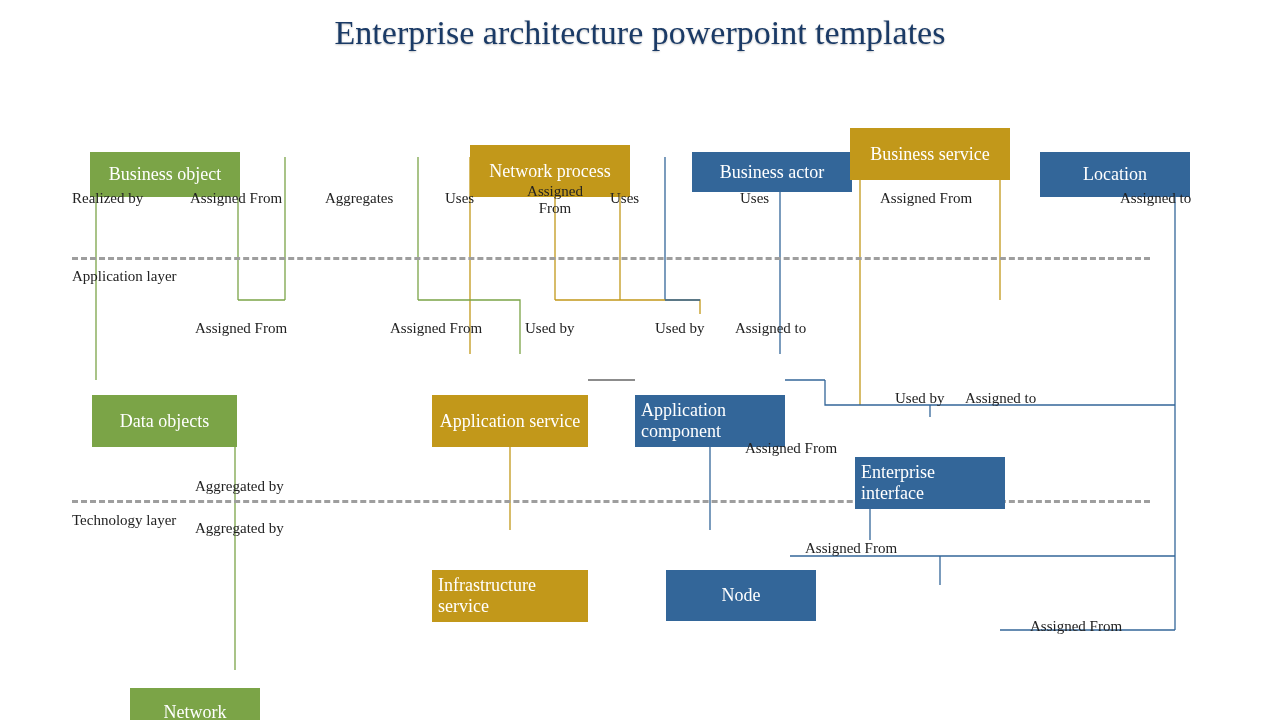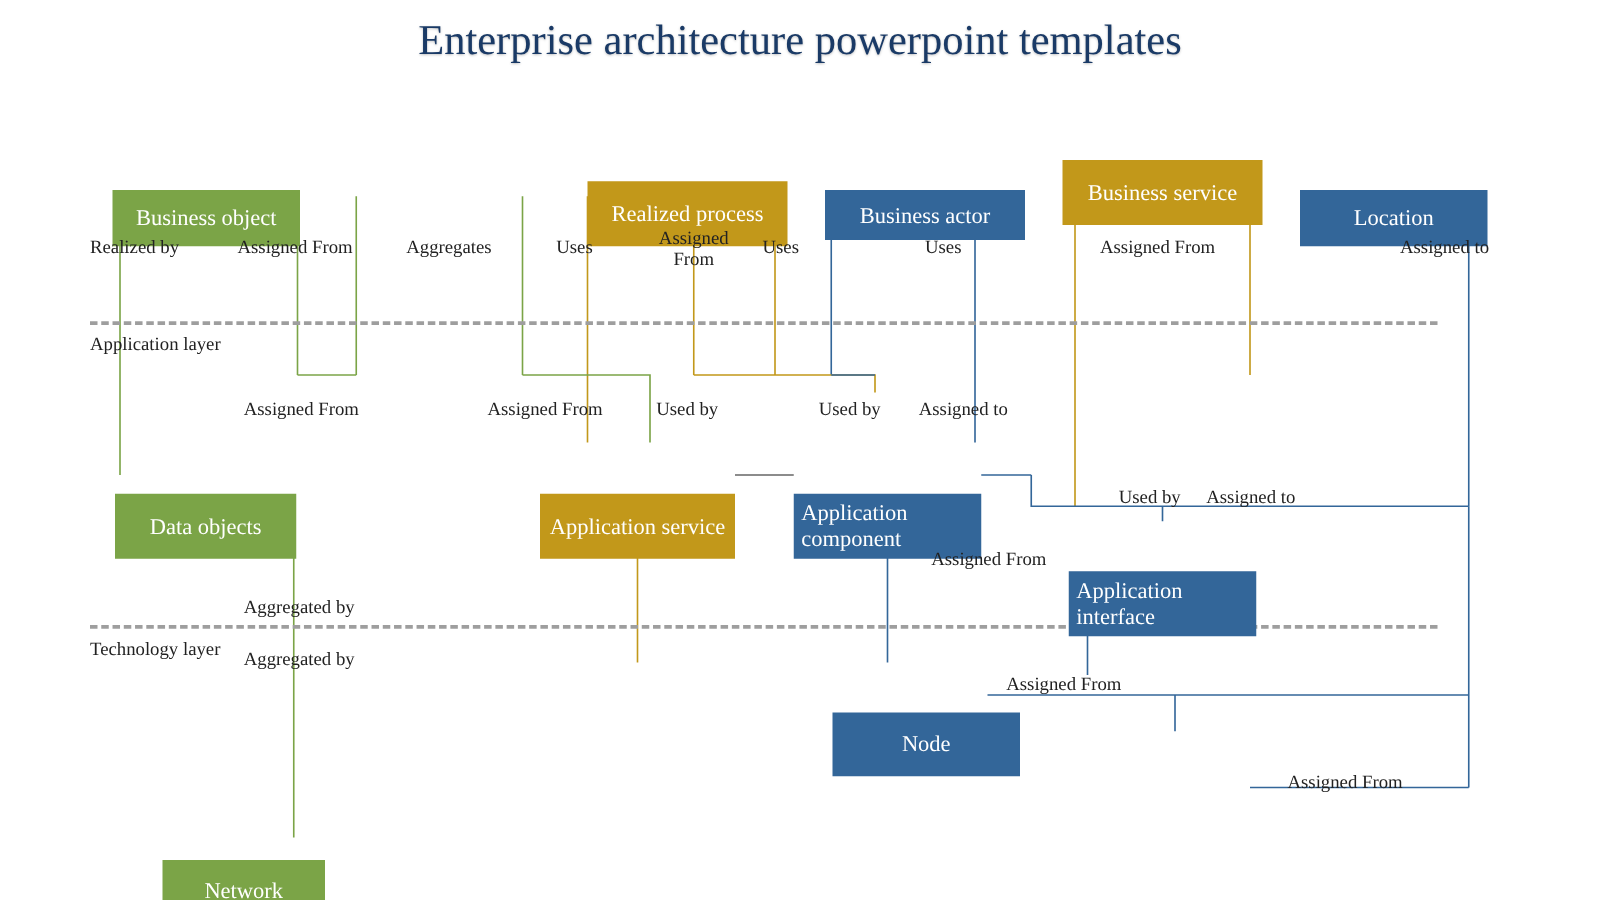--- a/index.html
+++ b/index.html
@@ -132,50 +132,51 @@
     <polyline points="235,670 440,670" stroke="#7ba447" stroke-opacity="0"></polyline>
   </svg>
 
   <div class="dash" style="top:257px"></div>
   <div class="dash" style="top:500px"></div>
 
   <div class="layerlbl" style="left:72px; top:268px">Application layer</div>
   <div class="layerlbl" style="left:72px; top:512px">Technology layer</div>
 
   <div class="box green" style="left:90px;  top:112px; width:150px; height:45px">Business object</div>
-  <div class="box gold" style="left:470px; top:105px; width:160px; height:52px">Realized process</div>
-  <div class="box blue" style="left:660px; top:112px; width:160px; height:34px">Business actor</div>
+  <div class="box gold" style="left:470px; top:105px; width:160px; height:52px">Network process</div>
+  <div class="box blue" style="left:692px; top:112px; width:160px; height:34px">Business actor</div>
   <div class="box gold" style="left:850px; top:88px; width:160px; height:52px">Business service</div>
   <div class="box blue" style="left:1040px;top:112px; width:150px; height:45px">Location</div>
 
   <div class="label" style="left:72px;  top:190px">Realized by</div>
   <div class="label" style="left:190px; top:190px">Assigned From</div>
   <div class="label" style="left:325px; top:190px">Aggregates</div>
   <div class="label" style="left:445px; top:190px">Uses</div>
   <div class="label wrap" style="left:510px; top:183px">Assigned From</div>
   <div class="label" style="left:610px; top:190px">Uses</div>
   <div class="label" style="left:740px; top:190px">Uses</div>
   <div class="label" style="left:880px; top:190px">Assigned From</div>
   <div class="label" style="left:1120px;top:190px">Assigned to</div>
 
   <div class="box gold" style="left:432px; top:355px; width:156px; height:52px">Application service</div>
   <div class="box green" style="left:92px;  top:355px; width:145px; height:52px">Data objects</div>
   <div class="box blue" style="left:635px; top:355px; width:150px; height:52px">Application component</div>
-  <div class="box blue" style="left:855px; top:417px; width:150px; height:52px">Application interface</div>
+  <div class="box blue" style="left:855px; top:417px; width:150px; height:52px">Enterprise interface</div>
 
   <div class="label" style="left:195px; top:320px">Assigned From</div>
   <div class="label" style="left:390px; top:320px">Assigned From</div>
   <div class="label" style="left:525px; top:320px">Used by</div>
   <div class="label" style="left:655px; top:320px">Used by</div>
   <div class="label" style="left:735px; top:320px">Assigned to</div>
   <div class="label" style="left:895px; top:390px">Used by</div>
   <div class="label" style="left:965px; top:390px">Assigned to</div>
   <div class="label" style="left:745px; top:440px">Assigned From</div>
   <div class="label" style="left:195px; top:478px">Aggregated  by</div>
 
+  <div class="box gold" style="left:432px; top:530px; width:156px; height:52px">Infrastructure service</div>
   <div class="box blue" style="left:666px; top:530px; width:150px; height:51px">Node</div>
   <div class="box green" style="left:130px; top:648px; width:130px; height:48px">Network</div>
 
   <div class="label" style="left:195px; top:520px">Aggregated  by</div>
   <div class="label" style="left:805px; top:540px">Assigned From</div>
   <div class="label" style="left:1030px;top:618px">Assigned From</div>
 
 </div>
 
 </body></html>

